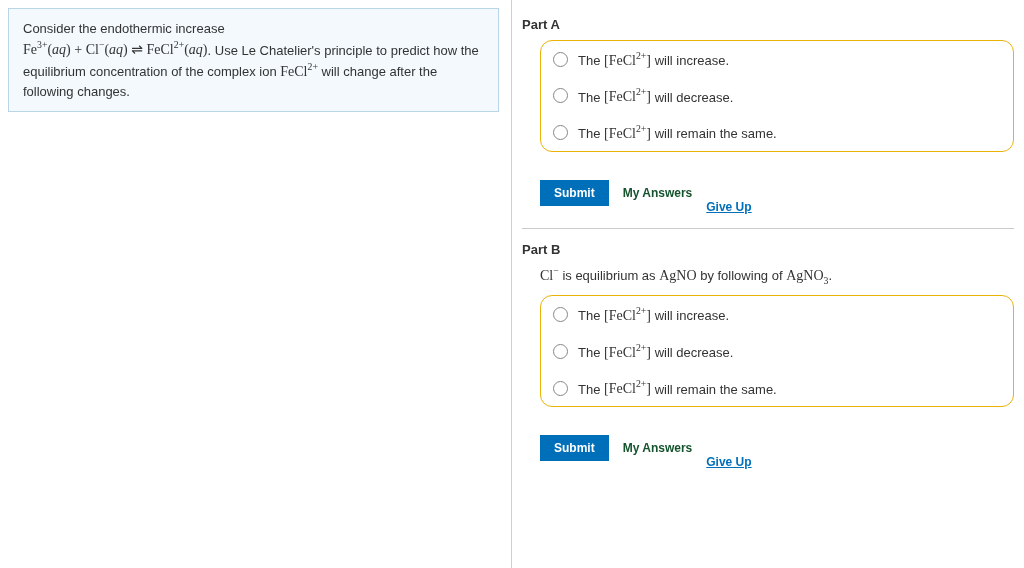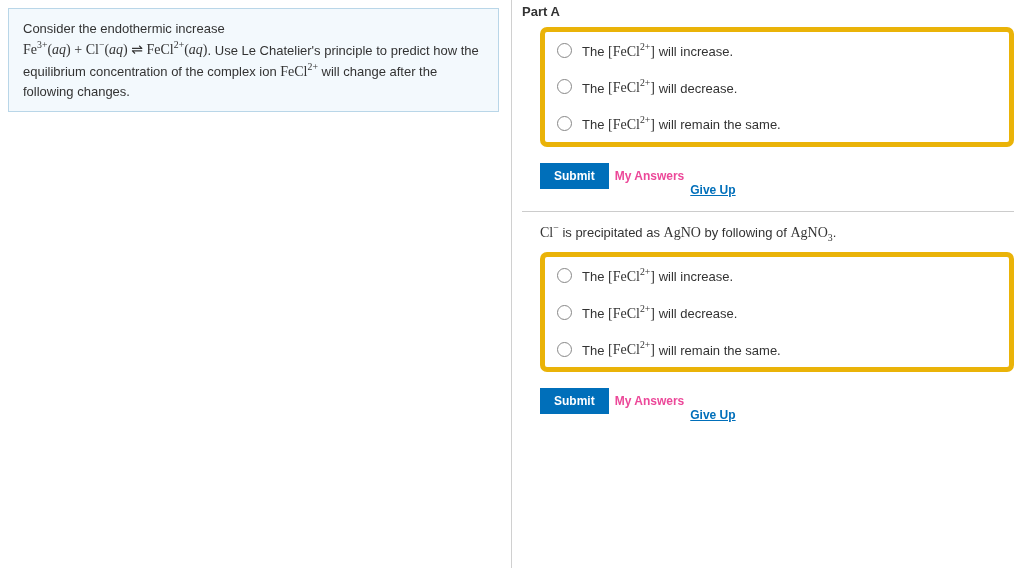--- a/index.html
+++ b/index.html
@@ -27,64 +27,64 @@
   }
   .prompt-box {
     border: 1px solid #b9d6e8;
     background: #f3f9fd;
     padding: 10px 14px;
     line-height: 1.5;
   }
   .part-title {
     font-weight: bold;
     font-size: 13px;
-    margin: 0 0 8px 0;
+    margin: 13px 0 8px 0;
   }
   .part-stem {
     margin: 0 0 10px 18px;
     font-size: 13px;
   }
   .options-box {
-    border: 5px solid #eab308;
-    border-radius: 7px;
-    margin: 0 0 8px 18px;
+    border: 1px solid #eab308;
+    border-radius: 12px;
+    margin: 0 0 20px 18px;
     padding: 0;
   }
   .option-row {
     display: flex;
     align-items: center;
     padding: 9px 12px;
   }
   .radio {
     width: 13px;
     height: 13px;
     border: 1px solid #888;
     border-radius: 50%;
     margin-right: 10px;
     flex-shrink: 0;
   }
   .actions {
     display: flex;
     align-items: center;
-    gap: 6px;
+    gap: 14px;
     margin: 0 0 14px 18px;
   }
   .submit-btn {
     background: #006fba;
     color: #fff;
     font-weight: bold;
     font-size: 12px;
     padding: 6px 14px;
     border: none;
     cursor: pointer;
   }
   .my-answers {
     font-weight: bold;
     font-size: 12px;
-    color: #ec4899;
+    color: #14532d;
   }
   .give-up {
     color: #006fba;
     font-weight: bold;
     font-size: 12px;
     text-decoration: underline;
     cursor: pointer;
     margin-top: 28px;
   }
   .hr {
@@ -131,22 +131,23 @@
       </div>
     </div>
     <div class="actions">
       <button class="submit-btn">Submit</button>
       <span class="my-answers">My Answers</span>
       <span class="give-up">Give Up</span>
     </div>
 
     <hr class="hr">
 
+    <div class="part-title">Part B</div>
     <div class="part-stem">
-      <span class="chem">Cl<sup>−</sup></span><span> is precipitated as </span><span class="chem">AgNO</span><span> by following of </span><span class="chem">AgNO<sub>3</sub></span><span>.</span>
+      <span class="chem">Cl<sup>−</sup></span><span> is equilibrium as </span><span class="chem">AgNO</span><span> by following of </span><span class="chem">AgNO<sub>3</sub></span><span>.</span>
     </div>
     <div class="options-box">
       <div class="option-row">
         <span class="radio"></span>
         <span><span>The </span><span class="chem">[FeCl<sup>2+</sup>]</span><span> will increase.</span></span>
       </div>
       <div class="option-row">
         <span class="radio"></span>
         <span><span>The </span><span class="chem">[FeCl<sup>2+</sup>]</span><span> will decrease.</span></span>
       </div>

